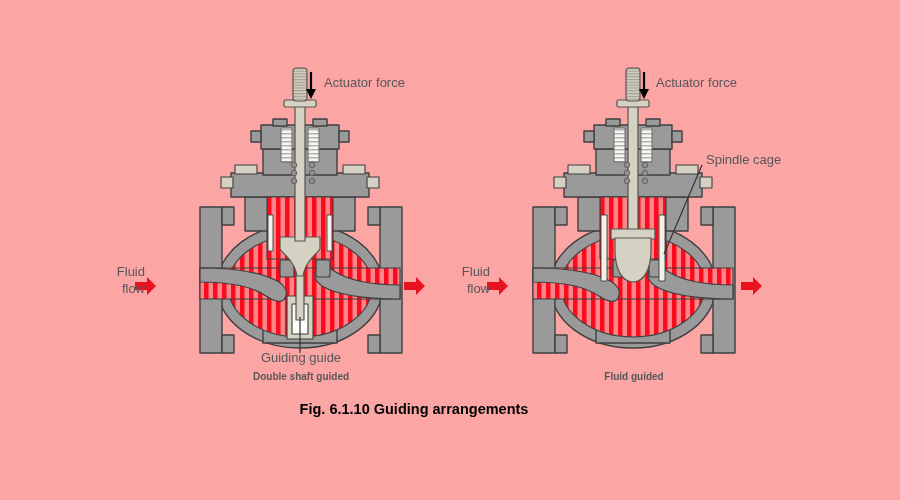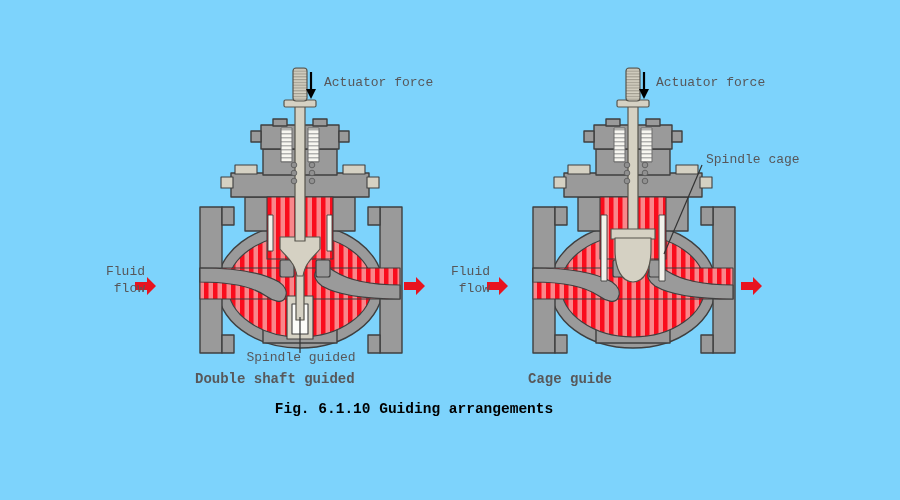--- a/index.html
+++ b/index.html
@@ -1,20 +1,20 @@
 <!DOCTYPE html>
 <html><head>
 <meta charset="utf-8">
 <style>
   html,body{margin:0;padding:0;background:#fff;}
-  .canvas{position:relative;width:900px;height:500px;background:#7dd3fc;overflow:hidden;
-          font-family:Liberation Mono, monospace;}
+  .canvas{position:relative;width:900px;height:500px;background:#fca5a5;overflow:hidden;
+          font-family:Liberation Sans, sans-serif;}
   .lbl{position:absolute;color:#57575a;font-size:13px;line-height:17px;white-space:nowrap;}
   .lbl.center{text-align:right;white-space:normal;}
-  .title{position:absolute;color:#58585a;font-size:14px;font-weight:bold;text-align:left;}
+  .title{position:absolute;color:#58585a;font-size:10px;font-weight:bold;text-align:center;}
   .caption{position:absolute;left:0;top:401px;width:828px;text-align:center;color:#000;
            font-size:14.5px;font-weight:bold;}
   .valve{position:absolute;width:212px;height:296px;}
   .flowarrow{position:absolute;width:22px;height:20px;}
 </style>
 </head>
 <body>
 
 <div class="canvas">
 
@@ -193,20 +193,20 @@
 
   <div class="lbl center" style="left:85px;top:263px;width:60px">
     <span>Fluid</span><br>
     <span>flow</span>
   </div>
   <div class="lbl center" style="left:430px;top:263px;width:60px">
     <span>Fluid</span><br>
     <span>flow</span>
   </div>
 
-  <div class="lbl" style="left:195px;top:349px;width:212px;text-align:center">Spindle guided</div>
+  <div class="lbl" style="left:195px;top:349px;width:212px;text-align:center">Guiding guide</div>
   <div class="lbl" style="left:706px;top:151px">Spindle cage</div>
 
   <div class="title" style="left:195px;top:371px;width:212px">Double shaft guided</div>
-  <div class="title" style="left:528px;top:371px;width:212px">Cage guide</div>
+  <div class="title" style="left:528px;top:371px;width:212px">Fluid guided</div>
 
   <div class="caption">Fig. 6.1.10 Guiding arrangements</div>
 </div>
 
 </body></html>

